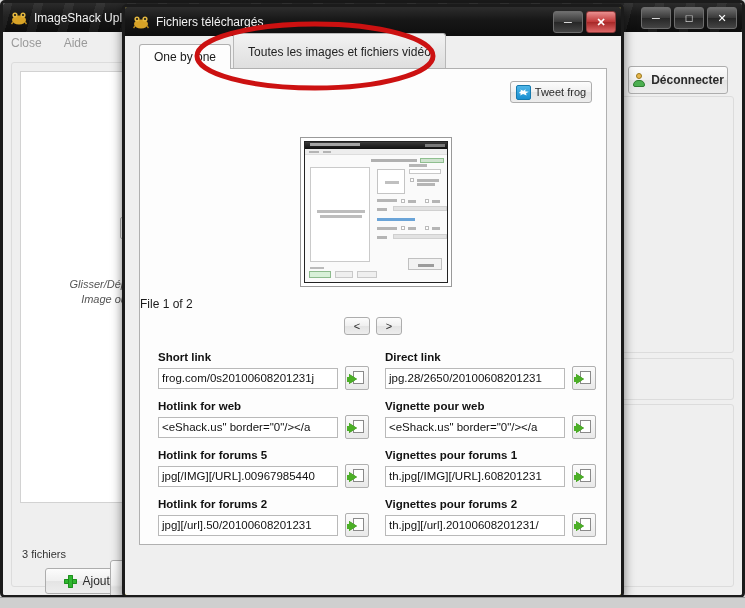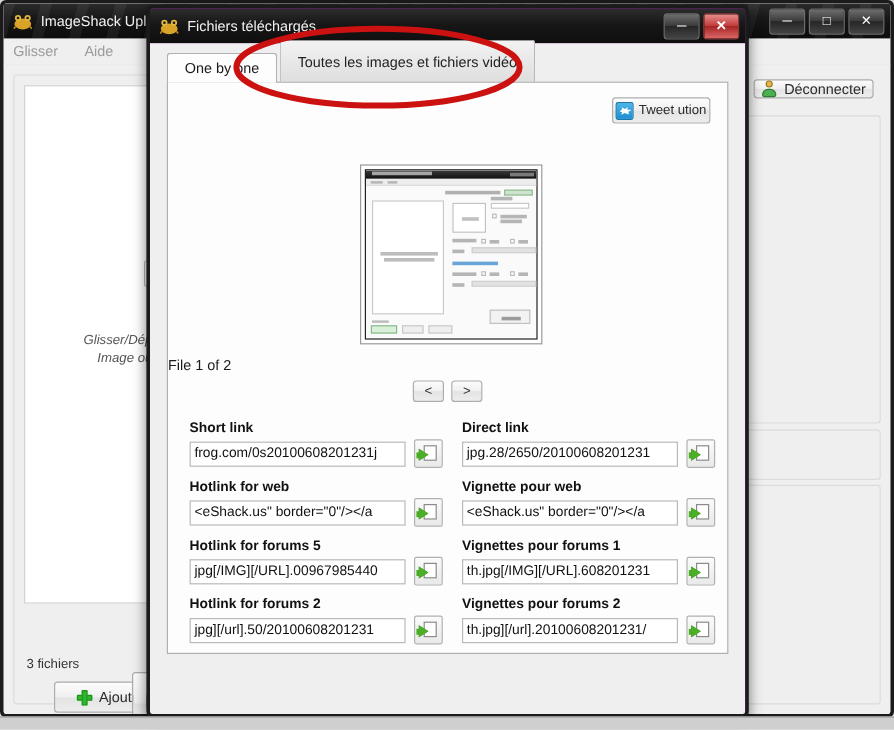--- a/index.html
+++ b/index.html
@@ -93,21 +93,21 @@
   .plus-icon::before,.plus-icon::after{
     content:"";position:absolute;background:#2fb62f;border-radius:1px;
     box-shadow:0 0 0 1px #1d8f1d inset;
   }
   .plus-icon::before{left:0;top:4px;width:13px;height:5px;}
   .plus-icon::after{left:4px;top:0;width:5px;height:13px;}
   #bg-right-panel{
     position:absolute;left:136px;top:8px;right:8px;bottom:8px;
   }
   #bg-disconnect{
-    position:absolute;right:6px;top:4px;width:100px;height:16px;
+    position:absolute;right:6px;top:4px;width:100px;height:28px;font-weight:bold;
   }
   .user-icon{width:14px;height:14px;position:relative;flex:none;}
   .user-icon .head{position:absolute;left:4px;top:0;width:6px;height:6px;border-radius:50%;background:#e8b64c;border:1px solid #9a7a20;box-sizing:border-box;}
   .user-icon .body{position:absolute;left:1px;top:7px;width:12px;height:7px;border-radius:5px 5px 2px 2px;background:#4caf50;border:1px solid #2e7d32;box-sizing:border-box;}
   #bg-sub-card{
     position:absolute;left:0;top:34px;right:0;height:255px;
     background:#efefef;border:1px solid #dcdcdc;border-radius:3px;
   }
   #bg-combo{
     position:absolute;left:-20px;top:120px;width:86px;height:20px;
@@ -144,21 +144,21 @@
     background:#efefef;border:1px solid #dcdcdc;border-radius:3px;
   }
   #bg-envoi{
     position:absolute;left:-30px;top:155px;width:120px;height:52px;
     font-size:16px;font-weight:bold;color:#555;justify-content:flex-start;padding-left:10px;
   }
   
   #dialog{
     position:absolute;left:122px;top:4px;width:502px;height:594px;
     border:3px solid #1b1b1b;border-radius:5px;
-    background:#a21caf;box-sizing:border-box;overflow:hidden;
+    background:#fde047;box-sizing:border-box;overflow:hidden;
     box-shadow:0 3px 11px rgba(0,0,0,0.5);
   }
   #dlg-titlebar{
     height:29px;
     background:linear-gradient(180deg,#2d2d2d 0%,#171717 45%,#0e0e0e 100%);
     position:relative;display:flex;align-items:center;
   }
   #dlg-title-text{color:#f2f2f2;font-size:12px;white-space:nowrap;}
   #dlg-winbtns{position:absolute;right:5px;top:4px;display:flex;gap:3px;}
   #dlg-content{
@@ -301,21 +301,21 @@
     </span>
     <span id="bg-title-text">ImageShack Uploader</span>
     <div id="bg-winbtns">
       <div class="winbtn">─</div>
       <div class="winbtn">□</div>
       <div class="winbtn">✕</div>
     </div>
   </div>
 
   <div id="bg-menubar">
-    <span>Glisser</span>
+    <span>Close</span>
     <span>Aide</span>
   </div>
 
   <div id="bg-body">
 
     <div id="bg-left-panel">
       <div id="bg-dropzone">
         <div class="dz-text">
           <div>Glisser/Dép</div>
           <div>Image ou</div>
@@ -391,21 +391,21 @@
       </div>
       <div class="tab inactive">
         <span>Toutes les images et fichiers vidéo</span>
       </div>
     </div>
 
     <div id="tabpanel">
 
       <div id="tweet-btn" class="btn">
         <span class="twitter-icon"></span>
-        <span>Tweet ution</span>
+        <span>Tweet frog</span>
       </div>
 
       <div id="preview-frame">
         <div id="preview-shot">
           <div class="ms-title">
               <span class="t"></span>
               <span class="b"></span>
             </div>
           <div class="ms-menu">
               <span class="m" style="left:4px;width:10px;"></span>

